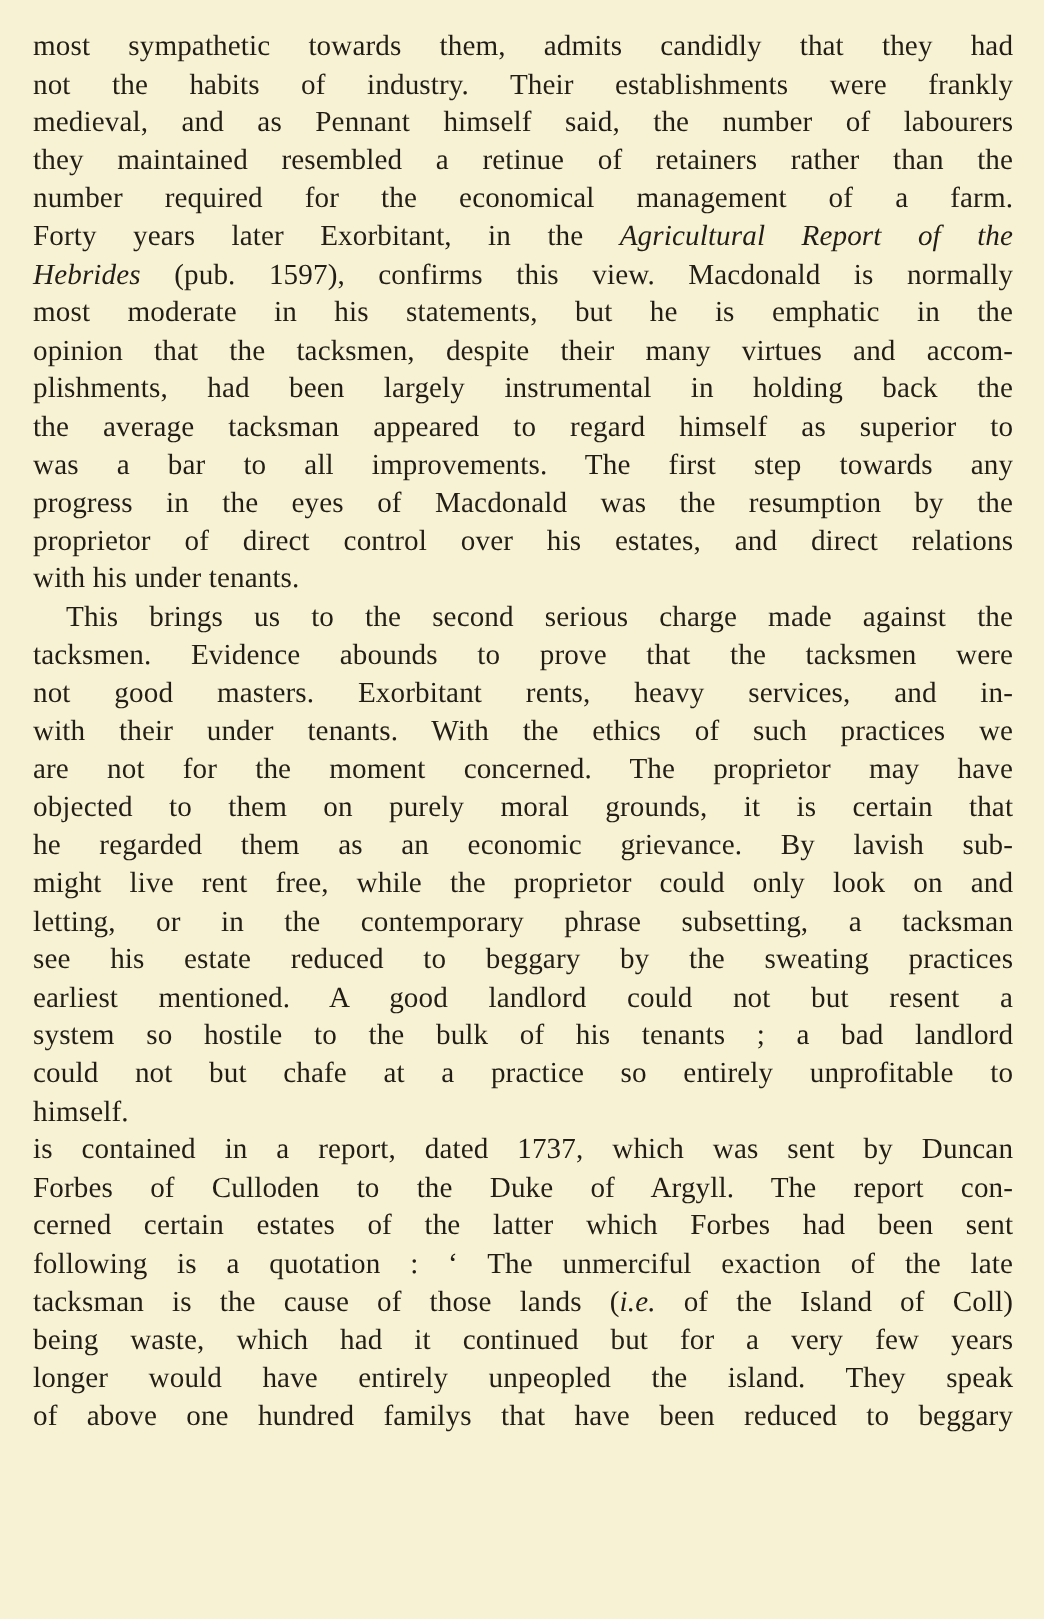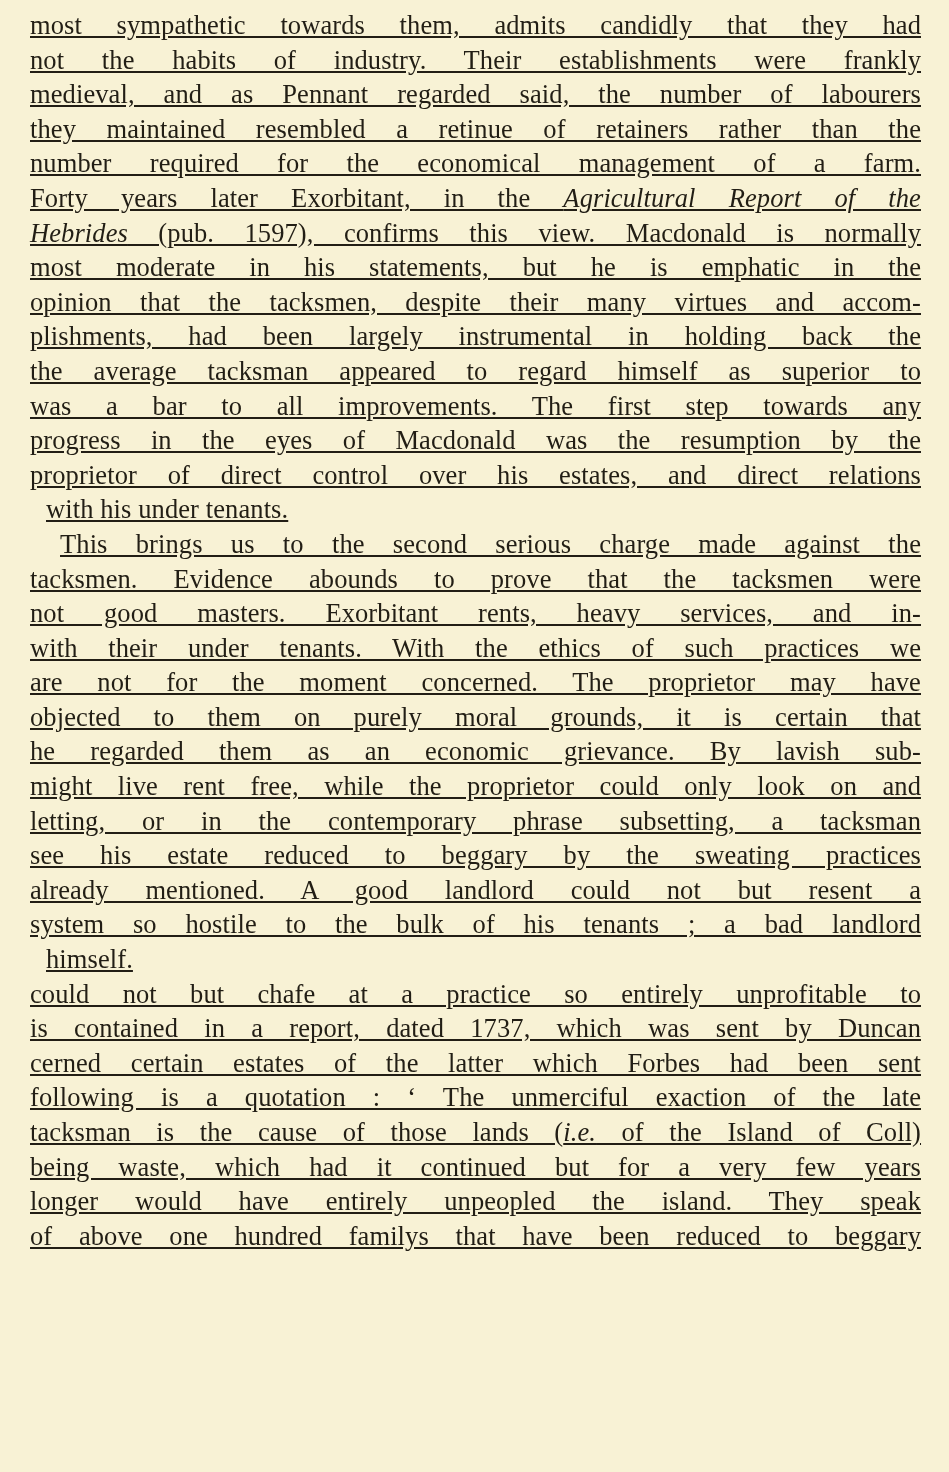--- a/index.html
+++ b/index.html
@@ -6,65 +6,63 @@
     margin: 0;
     padding: 0;
     background: #e9e4cc;
   }
   .page {
     position: relative;
     width: 949px;
     height: 1472px;
     background: #f8f2d5;
     box-sizing: border-box;
-    padding: 8px 28px 0 30px;
+    padding: 24px 28px 0 30px;
     overflow: hidden;
     font-family: "Liberation Serif", "DejaVu Serif", serif;
     color: #221e15;
-    text-decoration: underline;
   }
   .page-text {
     width: 100%;
   }
   .paragraph {
     margin: 0;
     padding: 0;
   }
   .line {
     font-size: 26.5px;
     line-height: 34.6px;
     text-align: justify;
     text-align-last: justify;
     text-justify: inter-word;
     letter-spacing: 0.1px;
   }
   .line.no-just {
     text-align: right;
     text-align-last: left;
-    margin-left: 16px;
   }
   .line.indent {
     padding-left: 30px;
   }
   .seg {
     
   }
   em.seg {
     font-style: italic;
   }
 </style>
 </head>
 <body>
 
 <div class="page" style="background: rgb(248, 242, 213); color: rgb(34, 30, 21);">
   <div class="page-text">
       <div class="paragraph">
         <div class="line"><span class="seg">most sympathetic towards them, admits candidly that they had</span></div>
         <div class="line"><span class="seg">not the habits of industry. Their establishments were frankly</span></div>
-        <div class="line"><span class="seg">medieval, and as Pennant regarded said, the number of labourers</span></div>
+        <div class="line"><span class="seg">medieval, and as Pennant himself said, the number of labourers</span></div>
         <div class="line"><span class="seg">they maintained resembled a retinue of retainers rather than the</span></div>
         <div class="line"><span class="seg">number required for the economical management of a farm.</span></div>
         <div class="line"><span class="seg">Forty years later Exorbitant, in the </span><em class="seg">Agricultural Report of the</em></div>
         <div class="line"><em class="seg">Hebrides</em><span class="seg"> (pub. 1597), confirms this view. Macdonald is normally</span></div>
         <div class="line"><span class="seg">most moderate in his statements, but he is emphatic in the</span></div>
         <div class="line"><span class="seg">opinion that the tacksmen, despite their many virtues and accom-</span></div>
         <div class="line"><span class="seg">plishments, had been largely instrumental in holding back the</span></div>
         <div class="line"><span class="seg">the average tacksman appeared to regard himself as superior to</span></div>
         <div class="line"><span class="seg">was a bar to all improvements. The first step towards any</span></div>
         <div class="line"><span class="seg">progress in the eyes of Macdonald was the resumption by the</span></div>
@@ -75,27 +73,28 @@
         <div class="line indent"><span class="seg">This brings us to the second serious charge made against the</span></div>
         <div class="line"><span class="seg">tacksmen. Evidence abounds to prove that the tacksmen were</span></div>
         <div class="line"><span class="seg">not good masters. Exorbitant rents, heavy services, and in-</span></div>
         <div class="line"><span class="seg">with their under tenants. With the ethics of such practices we</span></div>
         <div class="line"><span class="seg">are not for the moment concerned. The proprietor may have</span></div>
         <div class="line"><span class="seg">objected to them on purely moral grounds, it is certain that</span></div>
         <div class="line"><span class="seg">he regarded them as an economic grievance. By lavish sub-</span></div>
         <div class="line"><span class="seg">might live rent free, while the proprietor could only look on and</span></div>
         <div class="line"><span class="seg">letting, or in the contemporary phrase subsetting, a tacksman</span></div>
         <div class="line"><span class="seg">see his estate reduced to beggary by the sweating practices</span></div>
-        <div class="line"><span class="seg">already mentioned. A good landlord could not but resent a</span></div>
+        <div class="line"><span class="seg">earliest mentioned. A good landlord could not but resent a</span></div>
         <div class="line"><span class="seg">system so hostile to the bulk of his tenants ; a bad landlord</span></div>
+        <div class="line"><span class="seg">could not but chafe at a practice so entirely unprofitable to</span></div>
         <div class="line no-just"><span class="seg">himself.</span></div>
-        <div class="line"><span class="seg">could not but chafe at a practice so entirely unprofitable to</span></div>
       </div>
       <div class="paragraph">
         <div class="line"><span class="seg">is contained in a report, dated 1737, which was sent by Duncan</span></div>
+        <div class="line"><span class="seg">Forbes of Culloden to the Duke of Argyll. The report con-</span></div>
         <div class="line"><span class="seg">cerned certain estates of the latter which Forbes had been sent</span></div>
         <div class="line"><span class="seg">following is a quotation : ‘ The unmerciful exaction of the late</span></div>
         <div class="line"><span class="seg">tacksman is the cause of those lands (</span><em class="seg">i.e.</em><span class="seg"> of the Island of Coll)</span></div>
         <div class="line"><span class="seg">being waste, which had it continued but for a very few years</span></div>
         <div class="line"><span class="seg">longer would have entirely unpeopled the island. They speak</span></div>
         <div class="line"><span class="seg">of above one hundred familys that have been reduced to beggary</span></div>
       </div>
     </div>
 </div>
 

